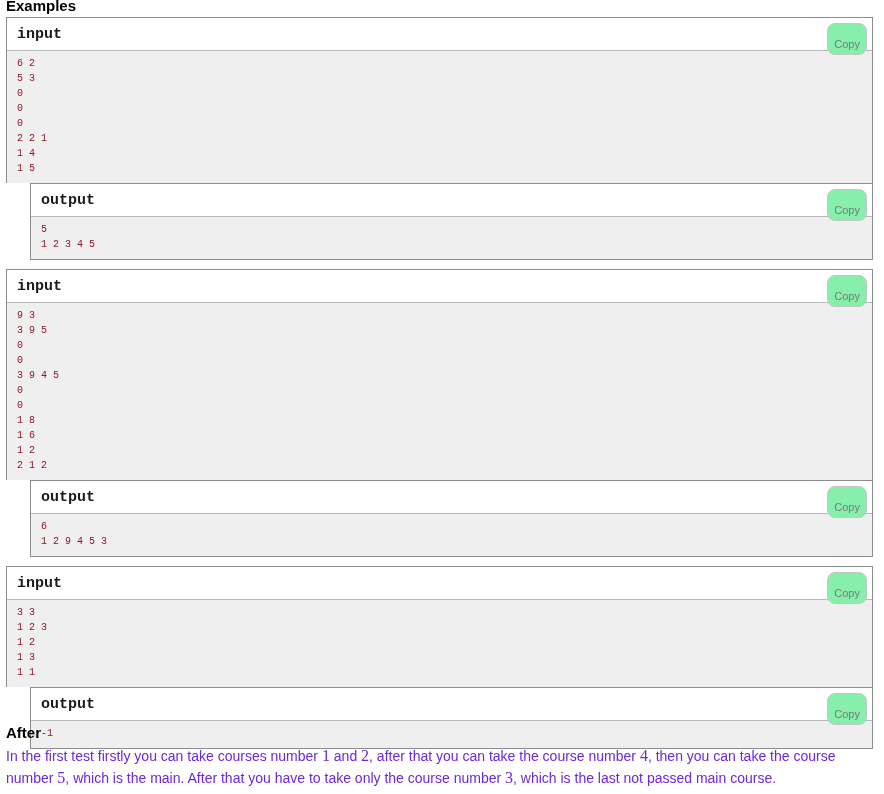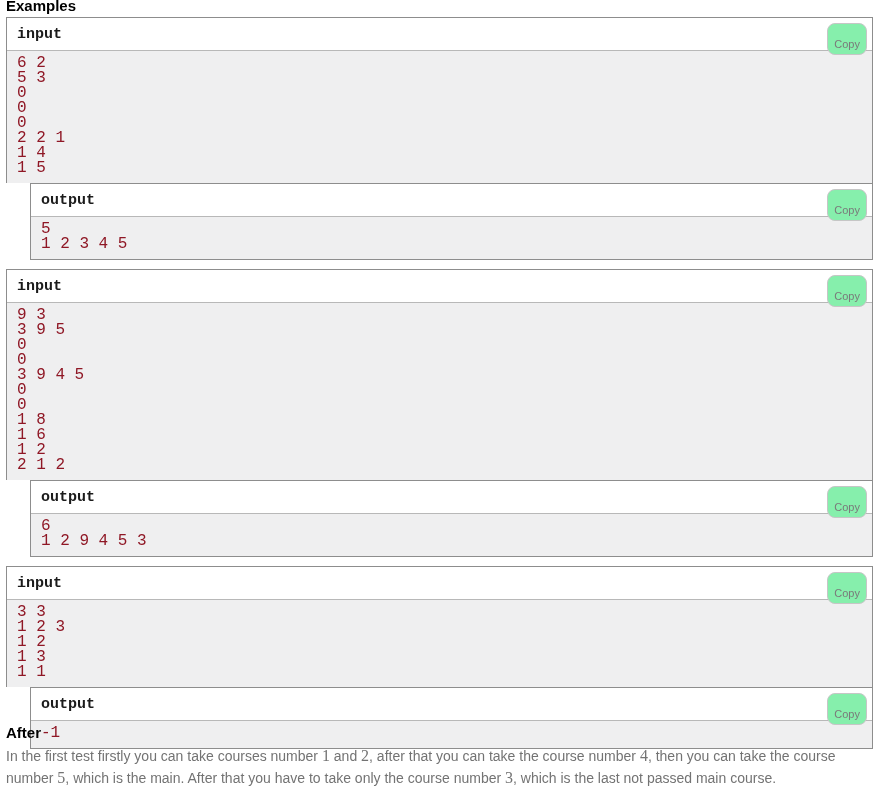--- a/index.html
+++ b/index.html
@@ -81,21 +81,21 @@
     background: #86efac;
     border: 1px solid #c6c6c6;
     border-radius: 8px;
     padding: 14px 6px 3px 6px;
     cursor: pointer;
     user-select: none;
   }
 
   .io-pre {
     font-family: "Liberation Mono", monospace;
-    font-size: 16px;
+    font-size: 10px;
     line-height: 15px;
     color: #8f1725;
     background: #efeff0;
     margin: 0;
     padding: 5px 0 7px 10px;
     white-space: pre;
     overflow: hidden;
   }
 
   
@@ -106,21 +106,21 @@
   }
 
   #note-body {
     position: absolute;
     left: 6px;
     top: 745px;
     width: 868px;
     font-family: "Liberation Sans", sans-serif;
     font-size: 14px;
     line-height: 22px;
-    color: #737373;
+    color: #6d28d9;
     text-align: left;
   }
 
   .mathnum {
     font-family: "Liberation Serif", serif;
     font-size: 16px;
   }
 </style>
 </head>
 <body>

